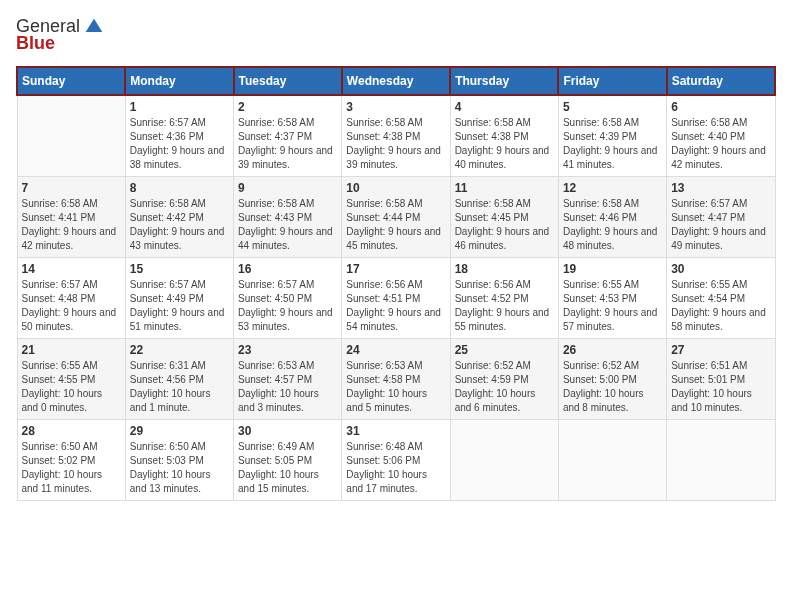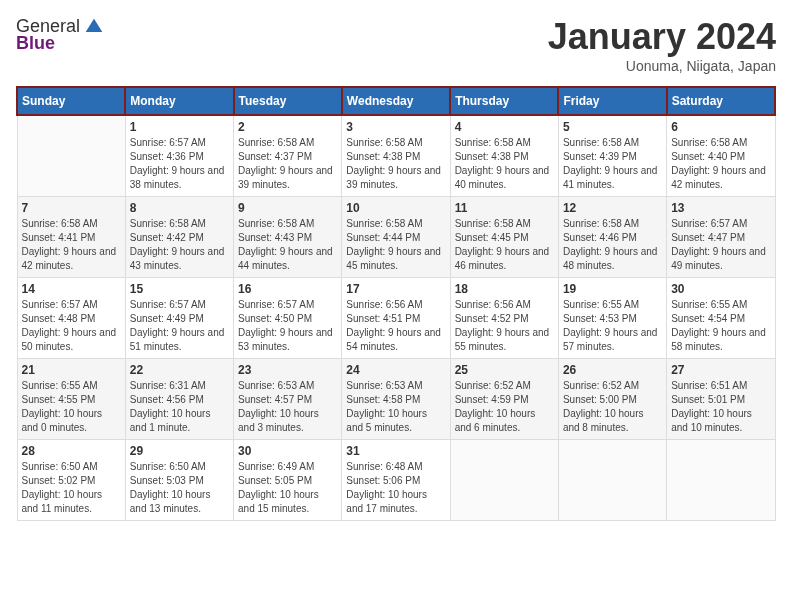--- a/index.html
+++ b/index.html
@@ -27,21 +27,21 @@
       gap: 2px;
     }
     .logo-general {
       font-size: 18px;
       font-weight: normal;
       color: #333;
     }
     .logo-blue {
       font-size: 18px;
       font-weight: bold;
-      color: #701a75;
+      color: #b91c1c;
     }
     .logo-icon {
       width: 20px;
       height: 20px;
       margin-left: 2px;
     }
     .title-section {
       text-align: right;
     }
     .month-title {
@@ -99,24 +99,20 @@
 <div class="header">
   <div class="logo">
     <div class="logo-text">
       <span class="logo-general">General</span>
       <svg class="logo-icon" viewBox="0 0 24 24">
         <polygon points="12,2 22,18 2,18" fill="#2a6db5"></polygon>
       </svg>
     </div>
     <span class="logo-blue" style="margin-top:-4px;">Blue</span>
   </div>
-  <div class="title-section">
-    <div class="month-title">January 2024</div>
-    <div class="location">Uonuma, Niigata, Japan</div>
-  </div>
 </div>
 
 <table class="calendar">
   <thead>
     <tr>
     <th>Sunday</th>
         <th>Monday</th>
         <th>Tuesday</th>
         <th>Wednesday</th>
         <th>Thursday</th>

